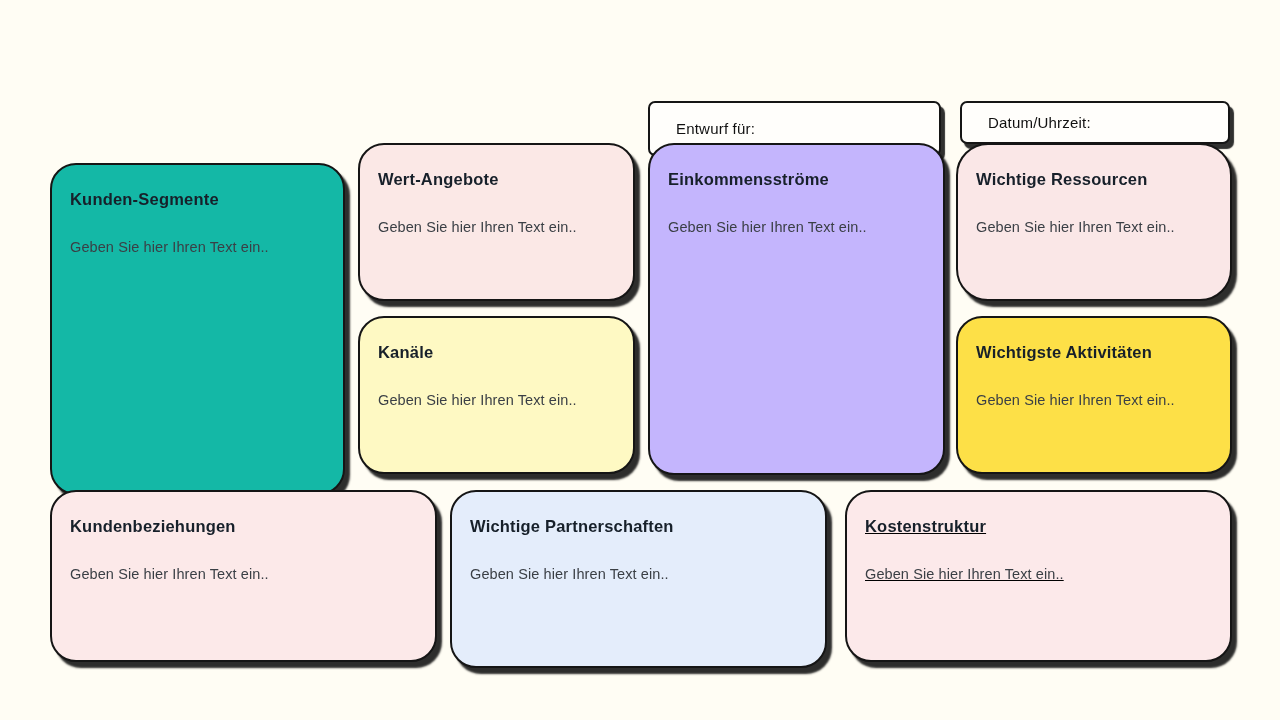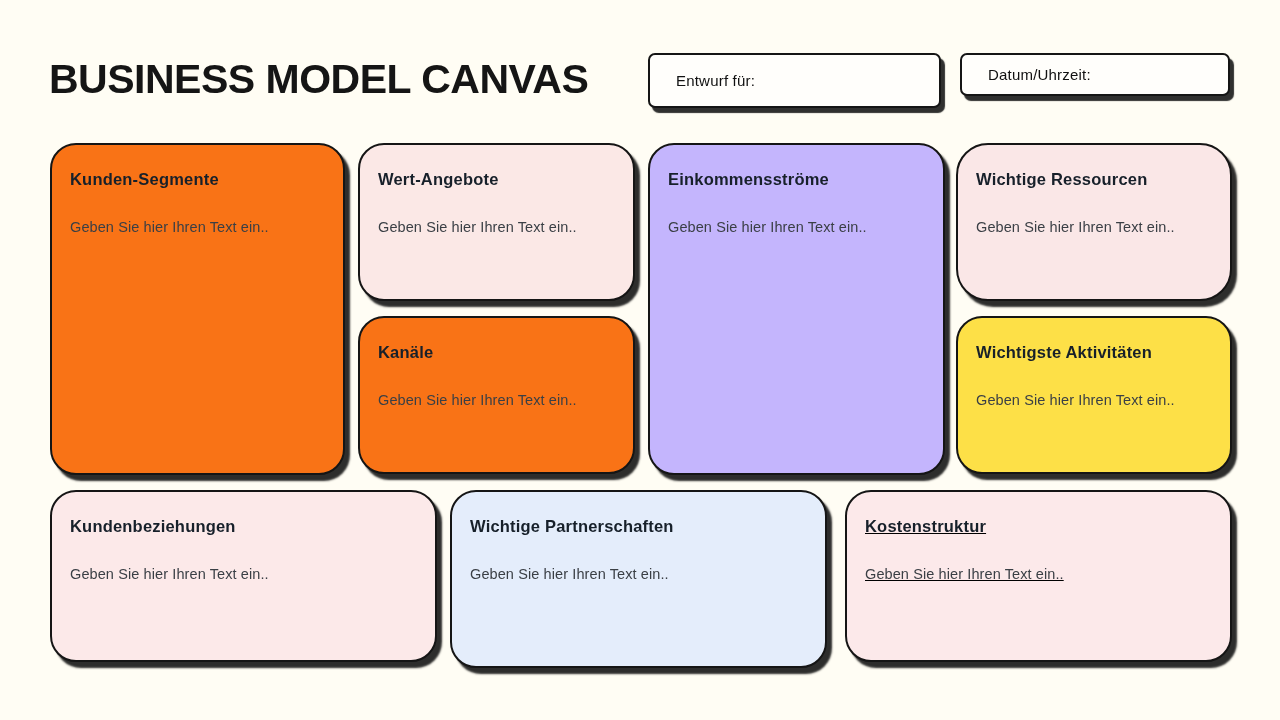--- a/index.html
+++ b/index.html
@@ -27,20 +27,21 @@
   }
   .field-box {
     position: absolute;
     background: #fffefb;
     border: 2px solid #151515;
     border-radius: 7px;
     box-shadow: 4px 5px 1px rgba(25,25,25,0.9);
     display: flex;
     align-items: center;
     padding-left: 26px;
+    margin-top: 48px;
   }
   .field-box .field-label {
     font-size: 15px;
     color: #111111;
     letter-spacing: 0.2px;
   }
   .field-draft    { left: 648px; top: 53px; width: 293px; height: 55px; }
   .field-datetime { left: 960px; top: 53px; width: 270px; height: 43px; }
 
   .card {
@@ -71,51 +72,50 @@
   .card-5 { left: 956px; top: 316px; width: 276px; height: 158px; }
   .card-6 { left:  50px; top: 490px; width: 387px; height: 172px; }
   .card-7 { left: 450px; top: 490px; width: 377px; height: 178px; }
   .card-8 { left: 845px; top: 490px; width: 387px; height: 172px; }
 </style>
 </head>
 <body>
 
 <div class="canvas">
 
-  <h1 class="page-title">BUSINESS MODEL CANVAS</h1>
 
   <div class="field-box field-draft">
     <span class="field-label">Entwurf für:</span>
   </div>
 
   <div class="field-box field-datetime">
     <span class="field-label">Datum/Uhrzeit:</span>
   </div>
 
-  <div class="card card-0" style="background-color: #f97316;">
+  <div class="card card-0" style="background-color: #14b8a6; margin-top: 20px;">
     <div class="card-title">Kunden-Segmente</div>
     <div class="card-placeholder">Geben Sie hier Ihren Text ein..</div>
   </div>
 
   <div class="card card-1" style="background-color: rgb(251, 232, 230);">
     <div class="card-title">Wert-Angebote</div>
     <div class="card-placeholder">Geben Sie hier Ihren Text ein..</div>
   </div>
 
   <div class="card card-2" style="background-color: #c4b5fd;">
     <div class="card-title">Einkommensströme</div>
     <div class="card-placeholder">Geben Sie hier Ihren Text ein..</div>
   </div>
 
   <div class="card card-3" style="background-color: rgb(250, 231, 231); border-radius: 32px;">
     <div class="card-title">Wichtige Ressourcen</div>
     <div class="card-placeholder">Geben Sie hier Ihren Text ein..</div>
   </div>
 
-  <div class="card card-4" style="background-color: #f97316;">
+  <div class="card card-4" style="background-color: #fef9c3;">
     <div class="card-title">Kanäle</div>
     <div class="card-placeholder">Geben Sie hier Ihren Text ein..</div>
   </div>
 
   <div class="card card-5" style="background-color: #fde047;">
     <div class="card-title">Wichtigste Aktivitäten</div>
     <div class="card-placeholder">Geben Sie hier Ihren Text ein..</div>
   </div>
 
   <div class="card card-6" style="background-color: rgb(252, 233, 233);">

